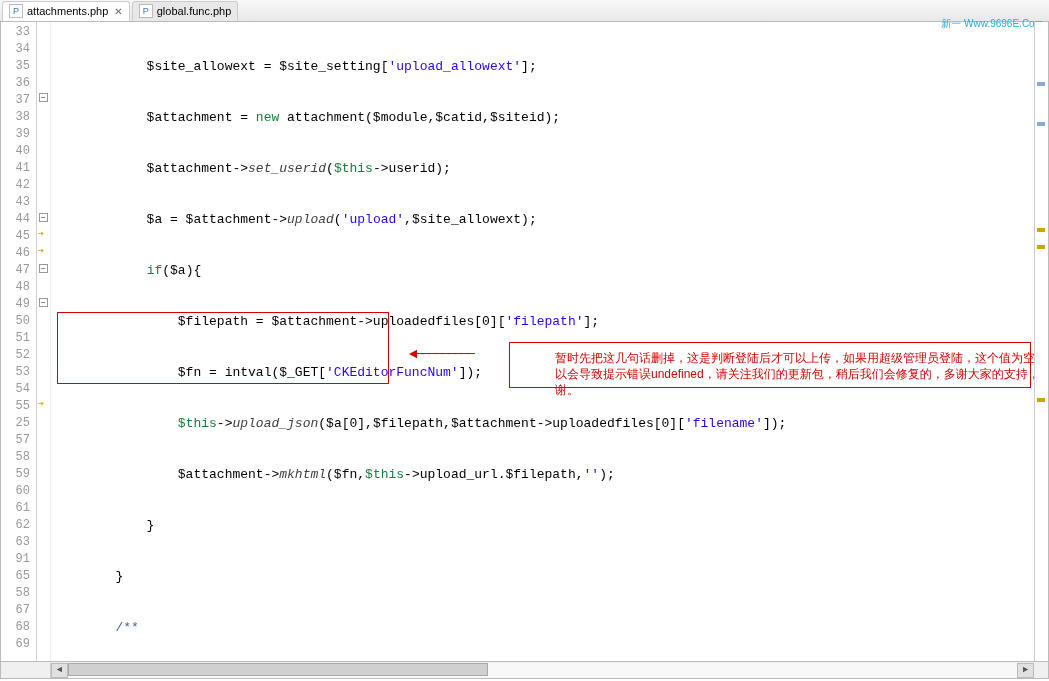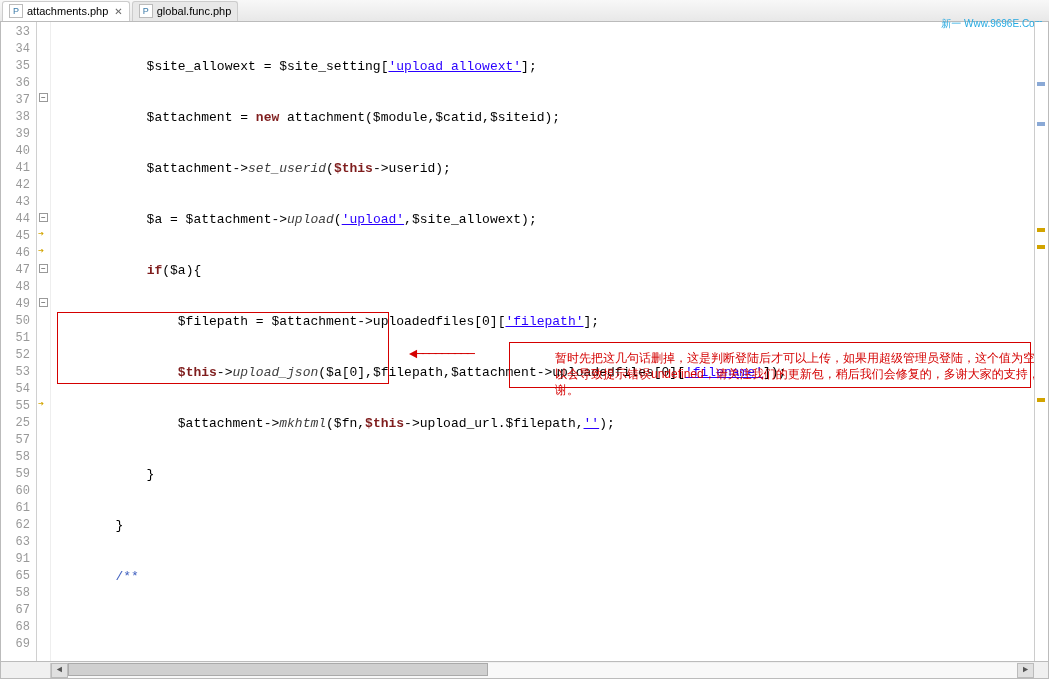--- a/index.html
+++ b/index.html
@@ -11,22 +11,22 @@
 .tab .close { margin-left: 6px; color: #666; font-size: 10px; cursor: pointer; }
 .watermark { position: absolute; right: 6px; top: 17px; color: #26a9e0; font-family: Arial, sans-serif; font-size: 10px; }
 .editor-area { display: flex; height: 640px; border: 1px solid #bbb; border-top: none; }
 .gutter { width: 36px; background: #fff; border-right: 1px solid #d0d0d0; text-align: right; font-size: 12px; color: #999; line-height: 17px; padding-top: 2px; }
 .gutter .ln { padding-right: 6px; height: 17px; }
 .marker-strip { width: 14px; background: #fff; border-right: 1px solid #eee; position: relative; }
 .fold { position: absolute; left: 2px; width: 9px; height: 9px; border: 1px solid #999; font-size: 8px; line-height: 7px; text-align: center; color: #333; background: #fff; }
 .arrow-mark { position: absolute; left: 1px; color: #d2a400; font-size: 10px; }
 .code { flex: 1; position: relative; white-space: pre; line-height: 17px; padding-top: 2px; padding-left: 2px; overflow: hidden; }
 .code-line { height: 17px; }
-.kw { color: #7f1d1d; font-weight: bold; }
-.str { color: #2a00ff; text-decoration: underline; }
+.kw { color: #15803d; font-weight: normal; }
+.str { color: #2a00ff; }
 .func { font-style: italic; color: #404040; }
 .docstar { color: #3f5fbf; }
 .red-box { position: absolute; border: 1px solid #d40000; }
 .red-arrow { position: absolute; color: #d40000; font-size: 14px; }
 .anno { position: absolute; color: #d40000; font-size: 12px; font-family: "Microsoft YaHei", Arial, sans-serif; line-height: 16px; white-space: normal; width: 510px; margin-left: 40px; }
 .overview { width: 14px; background: #fff; border-left: 1px solid #ccc; position: relative; }
 .ovmark { position: absolute; left: 2px; width: 8px; height: 4px; background: #d2a400; }
 .ovblue { position: absolute; left: 2px; width: 8px; height: 4px; background: #8aa9d6; }
 .hscroll { height: 17px; background: #f0f0f0; border: 1px solid #bbb; border-top: none; display: flex; align-items: center; }
 .hscroll .btn { width: 17px; height: 15px; background: #e0e0e0; border: 1px solid #bbb; text-align: center; font-size: 9px; line-height: 13px; color: #555; }
@@ -98,20 +98,21 @@
     <span class="fold" style="top:276px">−</span>
     <span class="arrow-mark" style="top:376px">➔</span>
   </div>
   <div class="code">
     <div class="code-line">            $site_allowext = $site_setting[<span class="str">'upload_allowext'</span>];</div>
     <div class="code-line">            $attachment = <span class="kw">new</span> attachment($module,$catid,$siteid);</div>
     <div class="code-line">            $attachment-&gt;<span class="func">set_userid</span>(<span class="kw">$this</span>-&gt;userid);</div>
     <div class="code-line">            $a = $attachment-&gt;<span class="func">upload</span>(<span class="str">'upload'</span>,$site_allowext);</div>
     <div class="code-line">            <span class="kw">if</span>($a){</div>
     <div class="code-line">                $filepath = $attachment-&gt;uploadedfiles[0][<span class="str">'filepath'</span>];</div>
+    <div class="code-line">                $fn = intval($_GET[<span class="str">'CKEditorFuncNum'</span>]);</div>
     <div class="code-line">                <span class="kw">$this</span>-&gt;<span class="func">upload_json</span>($a[0],$filepath,$attachment-&gt;uploadedfiles[0][<span class="str">'filename'</span>]);</div>
     <div class="code-line">                $attachment-&gt;<span class="func">mkhtml</span>($fn,<span class="kw">$this</span>-&gt;upload_url.$filepath,<span class="str">''</span>);</div>
     <div class="code-line">            }</div>
     <div class="code-line">        }</div>
     <div class="code-line"><span class="docstar">        /**</span></div>
     
     
     
     
     

